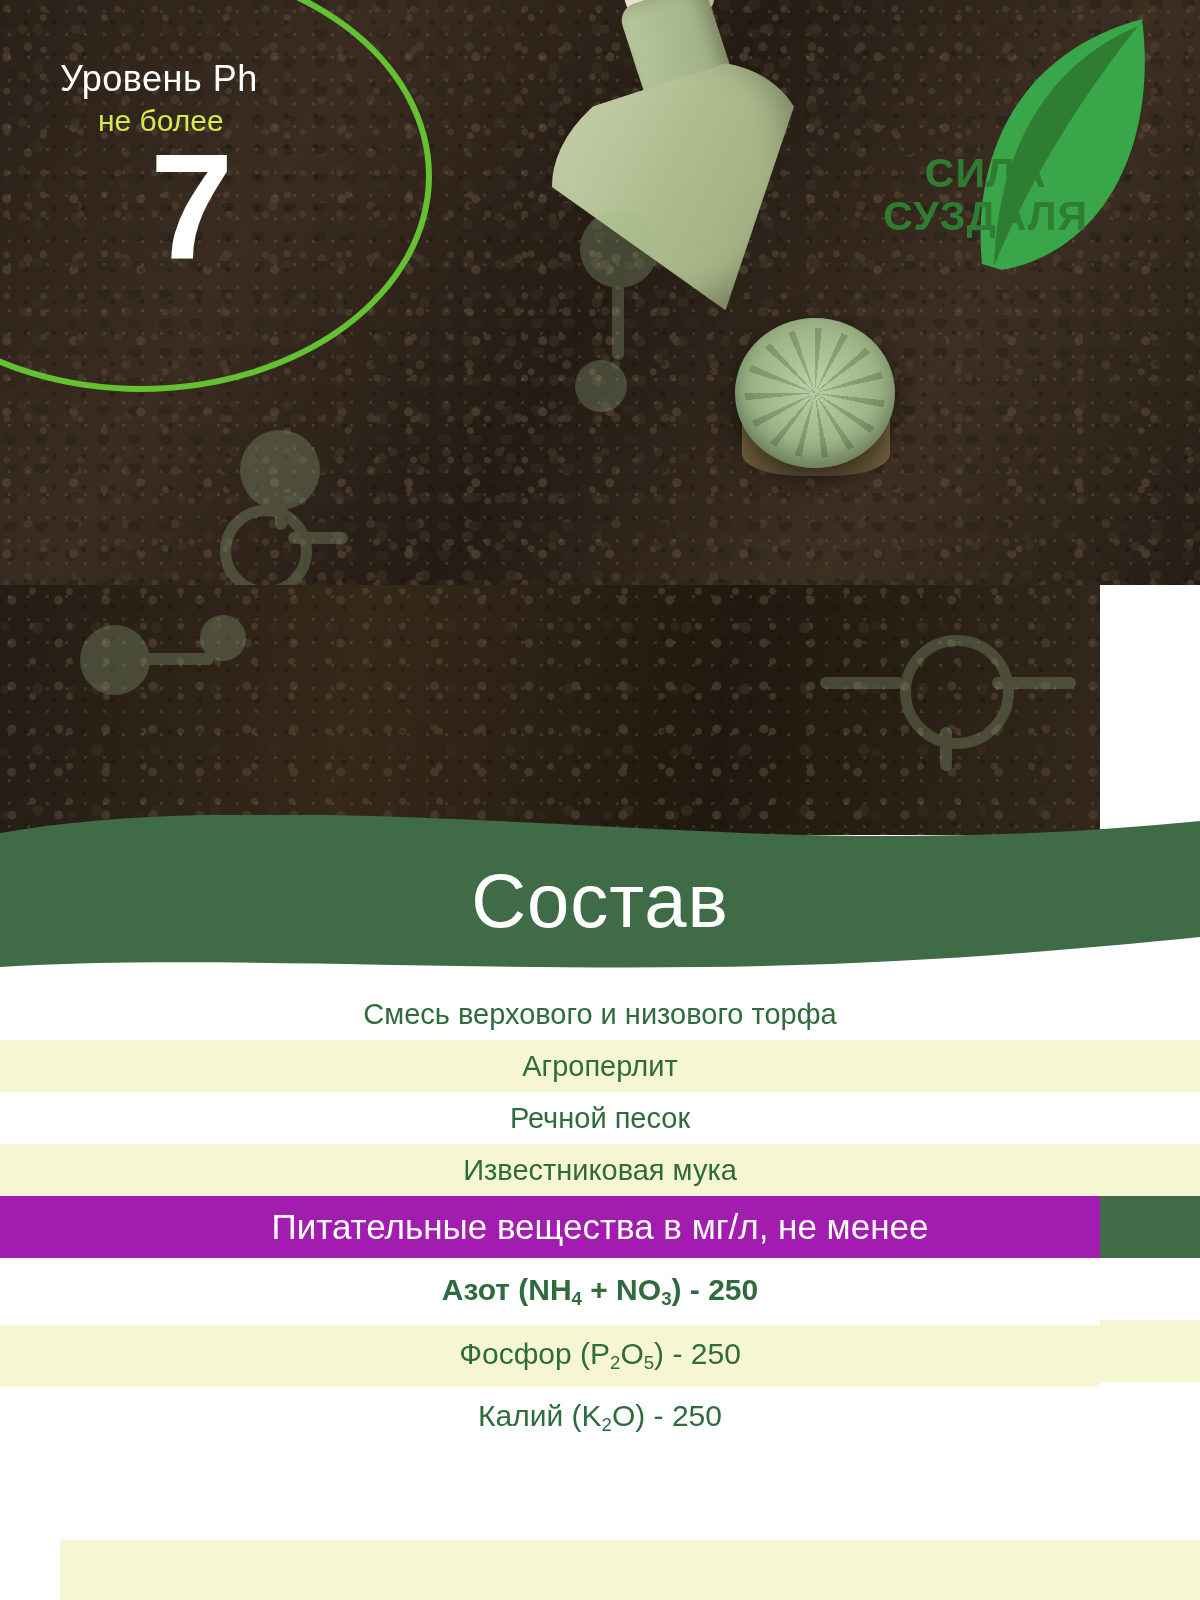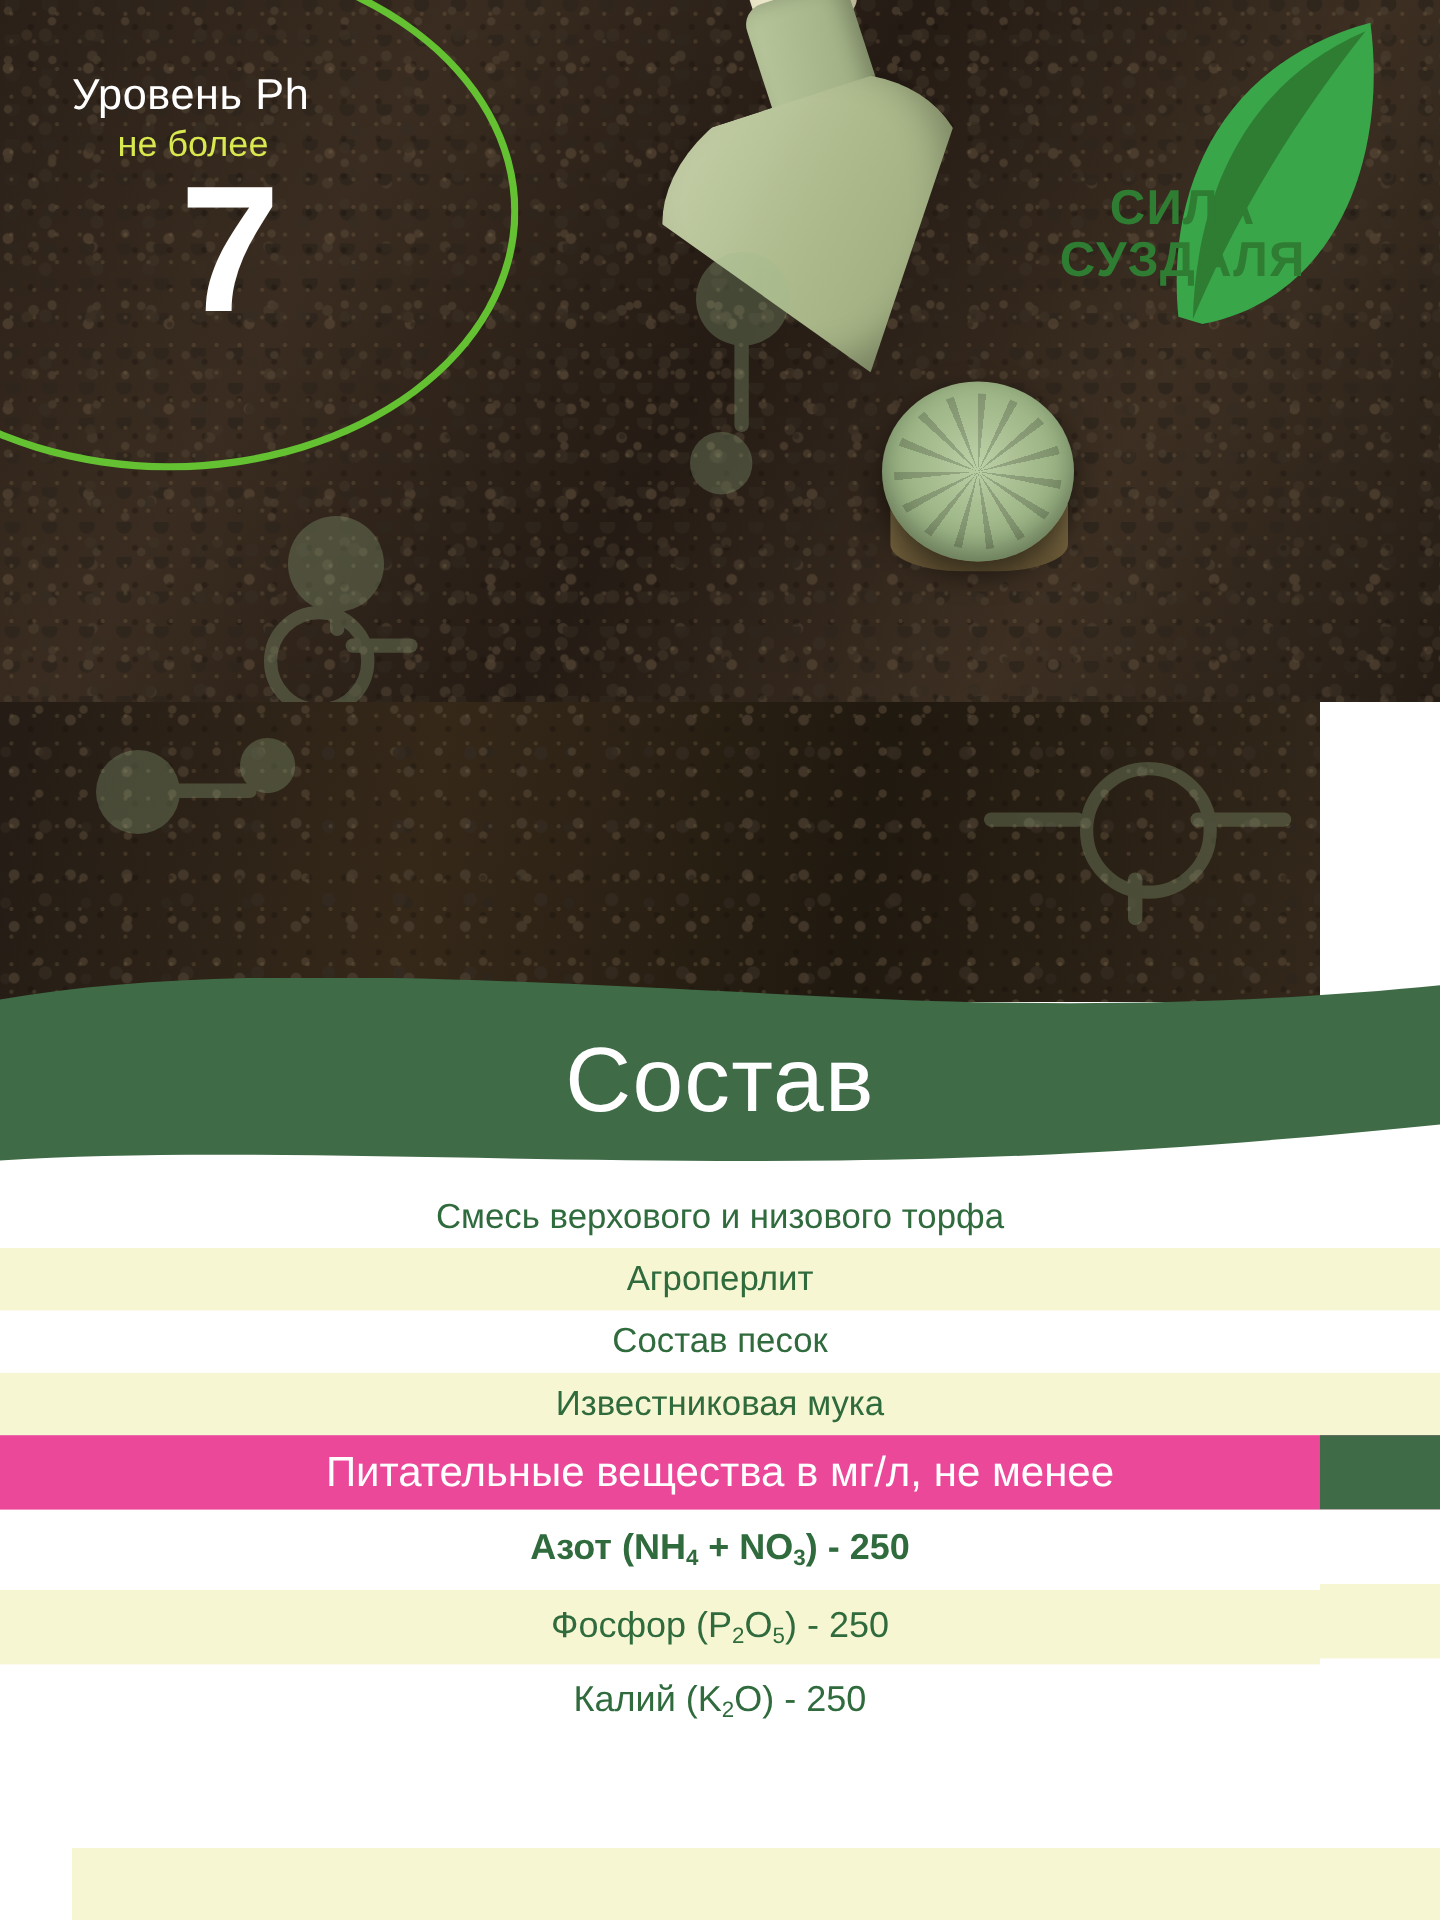--- a/index.html
+++ b/index.html
@@ -136,21 +136,21 @@
     position:absolute;left:0;right:0;top:42px;text-align:center;
     color:#ffffff;font-size:76px;font-weight:normal;letter-spacing:1px;
   }
 
   
   .list{position:absolute;left:0;top:988px;width:1200px;}
   .row{position:relative;height:52px;display:flex;align-items:center;justify-content:center;}
   .row .rowtext{font-size:29px;color:#2f6b3c;white-space:nowrap;}
   .row.cream{background:#f7f6d3;}
   .row.cream::after{content:"";}
-  .row.accent{background:#ec4899;height:62px;}
+  .row.accent{background:#a21caf;height:62px;}
   .row.accent .rowtext{color:#ffffff;font-size:35px;}
   .row.nutri .rowtext{color:#2f6b3c;font-size:30px;}
   sub{font-size:.62em;vertical-align:-0.28em;}
 
   
   .band{position:absolute;right:0;width:100px;}
   .band.white{background:#ffffff;}
   .band.green{background:#3f6b47;}
   .band.cream{background:#f7f6d3;}
 
@@ -233,21 +233,21 @@
 
   <div class="row">
     <span class="rowtext">Смесь верхового и низового торфа</span>
   </div>
 
   <div class="row cream">
     <span class="rowtext">Агроперлит</span>
   </div>
 
   <div class="row">
-    <span class="rowtext">Состав песок</span>
+    <span class="rowtext">Речной песок</span>
   </div>
 
   <div class="row cream">
     <span class="rowtext">Известниковая мука</span>
   </div>
 
   <div class="row accent">
     <span class="rowtext">Питательные вещества в мг/л, не менее</span>
   </div>
 

